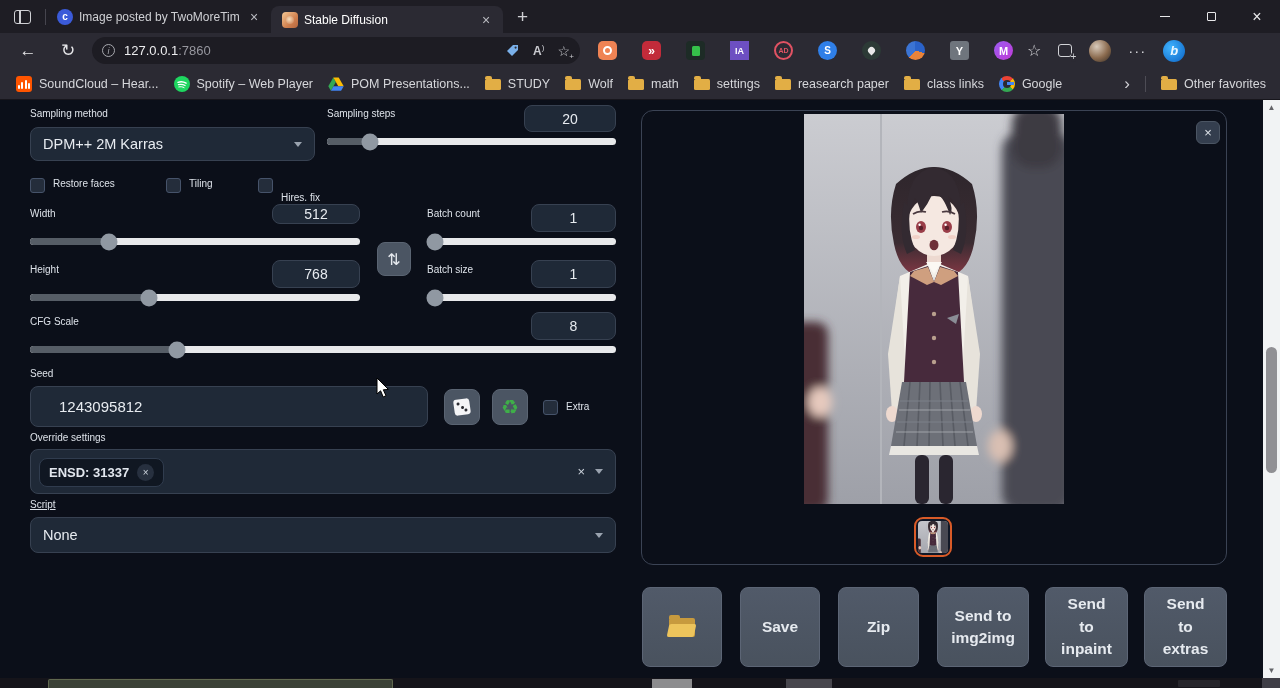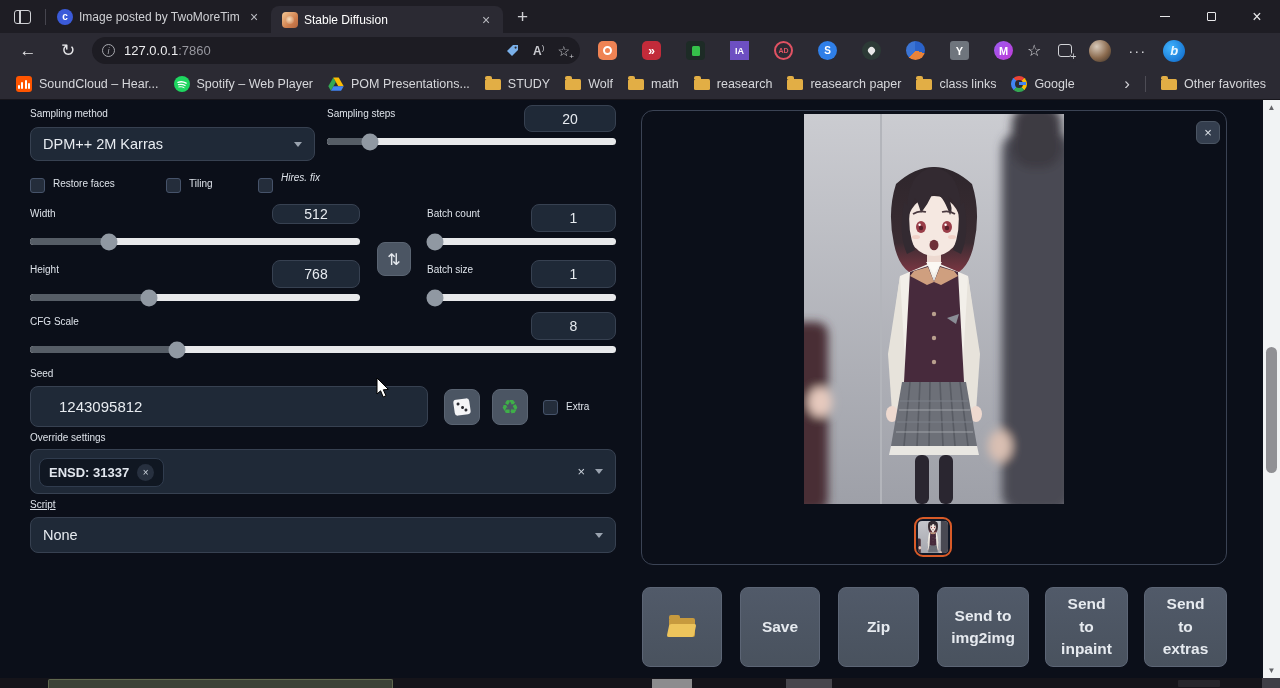--- a/index.html
+++ b/index.html
@@ -218,21 +218,21 @@
   <div class="bm">
       <span class="bm-folder"></span>
       <span>Wolf</span>
     </div>
   <div class="bm">
       <span class="bm-folder"></span>
       <span>math</span>
     </div>
   <div class="bm">
       <span class="bm-folder"></span>
-      <span>reasearch</span>
+      <span>settings</span>
     </div>
   <div class="bm">
       <span class="bm-folder"></span>
       <span>reasearch paper</span>
     </div>
   <div class="bm">
       <span class="bm-folder"></span>
       <span>class links</span>
     </div>
   <div class="bm">
@@ -259,21 +259,21 @@
   <div class="slider" style="left:327px; top:38px; width:289px;">
     <div class="fill" style="width:15%;"></div>
       <div class="knob" style="left:15%;"></div>
   </div>
 
   <span class="cb" style="left:30px; top:78px;"></span>
   <span class="lbl" style="left:53px; top:78px;">Restore faces</span>
   <span class="cb" style="left:166px; top:78px;"></span>
   <span class="lbl" style="left:189px; top:78px;">Tiling</span>
   <span class="cb" style="left:258px; top:78px;"></span>
-  <span class="lbl" style="left:281px; top:72px;font-style:italic;">Hires. fix</span>
+  <span class="lbl" style="left:281px; top:92px;">Hires. fix</span>
 
   <span class="lbl" style="left:30px; top:108px;">Width</span>
   <div class="numbox" style="left:272px; top:104px; width:88px; height:20px;">512</div>
   <span class="lbl" style="left:427px; top:108px;">Batch count</span>
   <div class="numbox" style="left:531px; top:104px; width:85px; height:28px;">1</div>
   <div class="slider" style="left:30px; top:138px; width:330px;">
     <div class="fill" style="width:24%;"></div>
       <div class="knob" style="left:24%;"></div>
   </div>
   <div class="swapbtn" style="left:377px; top:142px;">

